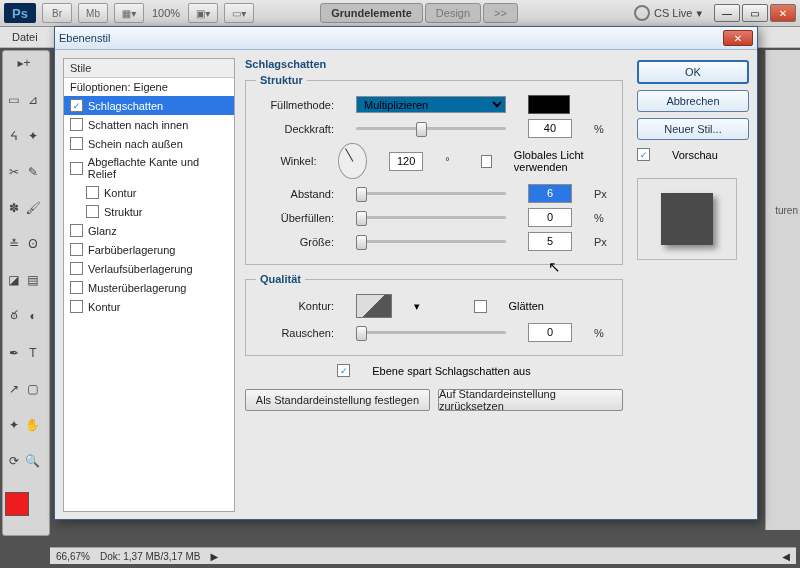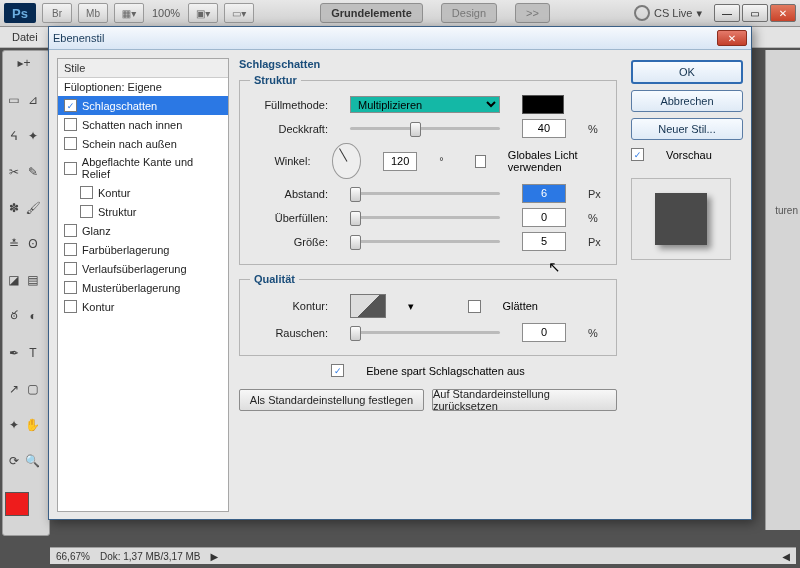--- a/index.html
+++ b/index.html
@@ -2,21 +2,21 @@
 <html><head>
 <meta charset="utf-8">
 <style>
 html,body{margin:0;padding:0;font-family:"Segoe UI",Tahoma,sans-serif;font-size:11px;background:#525252;overflow:hidden}
 #app{width:800px;height:568px;position:relative;background:#525252}
 
 .topbar{height:26px;background:linear-gradient(#e7e7e7,#cfcfcf);border-bottom:1px solid #8f8f8f;display:flex;align-items:center;padding:0 4px;gap:6px}
 .ps-badge{width:32px;height:20px;background:#072a52;color:#6caee0;font-weight:bold;font-size:13px;display:flex;align-items:center;justify-content:center;border-radius:2px}
 .tb-btn{border:1px solid #9a9a9a;background:linear-gradient(#f2f2f2,#d3d3d3);color:#666;height:18px;min-width:22px;border-radius:2px;display:flex;align-items:center;justify-content:center;font-size:10px;padding:0 3px}
 .tb-pct{color:#555;padding:0 2px}
-.tabgrp{display:flex;margin-left:60px;gap:18px}
+.tabgrp{display:flex;margin-left:60px;gap:2px}
 .top-tab{padding:3px 10px;background:#bfbfbf;border:1px solid #8f8f8f;color:#777;border-radius:3px;font-size:11px}
 .top-tab.active{font-weight:bold;color:#333}
 .cslive{margin-left:auto;display:flex;align-items:center;gap:4px;color:#444}
 .cslive .ring{width:12px;height:12px;border:2px solid #7a7a7a;border-radius:50%}
 .winbtns{display:flex;gap:2px;margin-left:6px}
 .winbtn{width:24px;height:16px;border:1px solid #707070;border-radius:2px;background:linear-gradient(#f5f5f5,#d0d0d0);display:flex;align-items:center;justify-content:center;font-size:10px}
 .winbtn.close{background:linear-gradient(#e27b60,#c9432a);color:#fff}
 .menubar{height:20px;background:#e3e3e3;border-bottom:1px solid #b5b5b5;padding-left:6px;display:flex;align-items:center;color:#333}
 .menubar span{padding:2px 6px}
 
@@ -25,39 +25,39 @@
 .tool.wide{width:38px;height:20px}
 .swatch{width:22px;height:22px;background:#ee1c1c;border:1px solid #555;margin-top:4px}
 
 .right-strip{position:absolute;right:0;top:50px;width:34px;height:480px;background:#d5d5d5;border-left:1px solid #9c9c9c}
 .right-label{writing-mode:horizontal-tb;font-size:10px;color:#555;position:absolute;top:155px;right:2px}
 
 .doc{position:absolute;left:60px;top:80px;width:690px;height:440px;background:#000015}
 
 .status{position:absolute;left:50px;bottom:4px;right:4px;height:16px;background:#dcdcdc;border-top:1px solid #a0a0a0;display:flex;align-items:center;gap:10px;font-size:10px;color:#333;padding:0 6px}
 
-.dialog{position:absolute;left:48px;top:26px;width:702px;height:492px;background:#e9e9e9;border:1px solid #3a5f86;box-shadow:3px 3px 10px rgba(0,0,0,0.4)}
+.dialog{position:absolute;left:54px;top:26px;width:702px;height:492px;background:#e9e9e9;border:1px solid #3a5f86;box-shadow:3px 3px 10px rgba(0,0,0,0.4)}
 .dlg-title{height:22px;background:linear-gradient(#f6f9fd,#d9e6f5);border-bottom:1px solid #9fb7ce;display:flex;align-items:center;padding:0 4px;color:#183a5a;font-size:11px}
 .dlg-close{margin-left:auto;width:28px;height:14px;background:linear-gradient(#e57a6a,#c3402b);color:#fff;display:flex;align-items:center;justify-content:center;border:1px solid #8b2e1f;border-radius:2px;font-size:10px}
 .dlg-body{display:flex;height:calc(100% - 22px)}
 
 .stylelist{width:176px;border:1px solid #a7a7a7;background:#fff;margin:8px;display:flex;flex-direction:column}
 .stylelist .hdr{background:#eee;border-bottom:1px solid #ccc;padding:3px 6px;color:#333}
 .st-item{padding:3px 6px;border-bottom:0;display:flex;align-items:center;gap:5px;color:#222}
 .st-item.sub{padding-left:22px}
 .st-item.sel{background:#2b78e4;color:#fff}
 .chk{width:11px;height:11px;border:1px solid #7a7a7a;background:#fff;display:inline-flex;align-items:center;justify-content:center;font-size:9px;color:#2b78e4}
 
 .center{flex:1;padding:8px 6px 8px 2px}
 .grp-title{font-weight:bold;color:#1a4d7a;margin-bottom:4px}
 fieldset{border:1px solid #b5b5b5;margin:0 0 8px 0;padding:4px 10px 8px 10px}
 legend{color:#1a4d7a;font-weight:bold;padding:0 4px}
 .row{display:flex;align-items:center;margin:5px 0;gap:22px}
 .row label{width:78px;text-align:right;color:#222}
-select,input[type=text]{border:1px solid #8c8c8c;background:#14b8a6;font-size:11px;height:17px;padding:0 3px}
+select,input[type=text]{border:1px solid #8c8c8c;background:#0369a1;font-size:11px;height:17px;padding:0 3px}
 .slider{flex:0 0 150px;height:3px;background:#bbb;position:relative;border-radius:2px}
 .slider .knob{position:absolute;top:-5px;width:9px;height:13px;background:linear-gradient(#fcfcfc,#cfcfcf);border:1px solid #7a7a7a;border-radius:2px}
 .val{width:42px;border:1px solid #8c8c8c;background:#fff;text-align:center;height:17px;line-height:17px}
 .val.sel{background:#2b78e4;color:#fff}
 .unit{width:18px;color:#333}
 .color-sw{width:40px;height:17px;background:#000;border:1px solid #555}
 .angle{width:34px;height:34px;border:1px solid #999;border-radius:50%;position:relative;background:#eee}
 .angle .hand{position:absolute;left:50%;top:50%;width:15px;height:1px;background:#333;transform-origin:left center;transform:rotate(-120deg)}
 .contour-sw{width:34px;height:22px;border:1px solid #777;background:linear-gradient(135deg,#ddd 0%,#ddd 50%,#555 50%,#555 100%)}
 .btnrow{display:flex;gap:8px;margin-top:12px}

